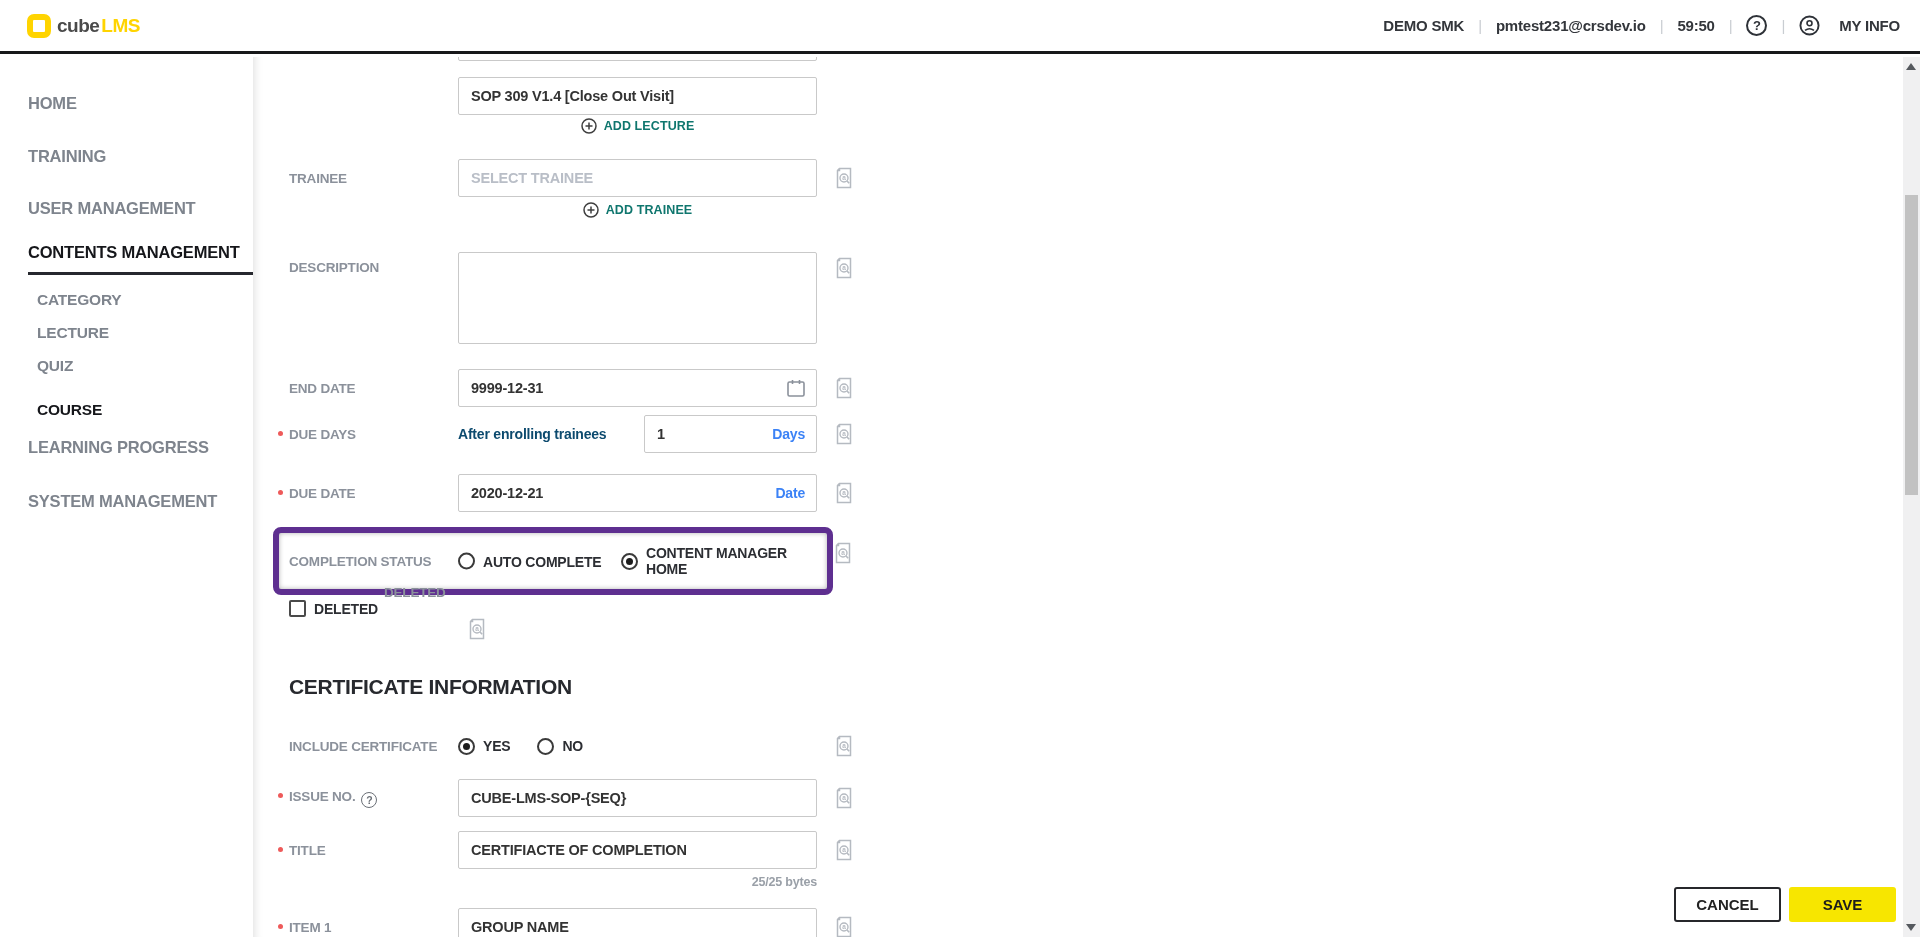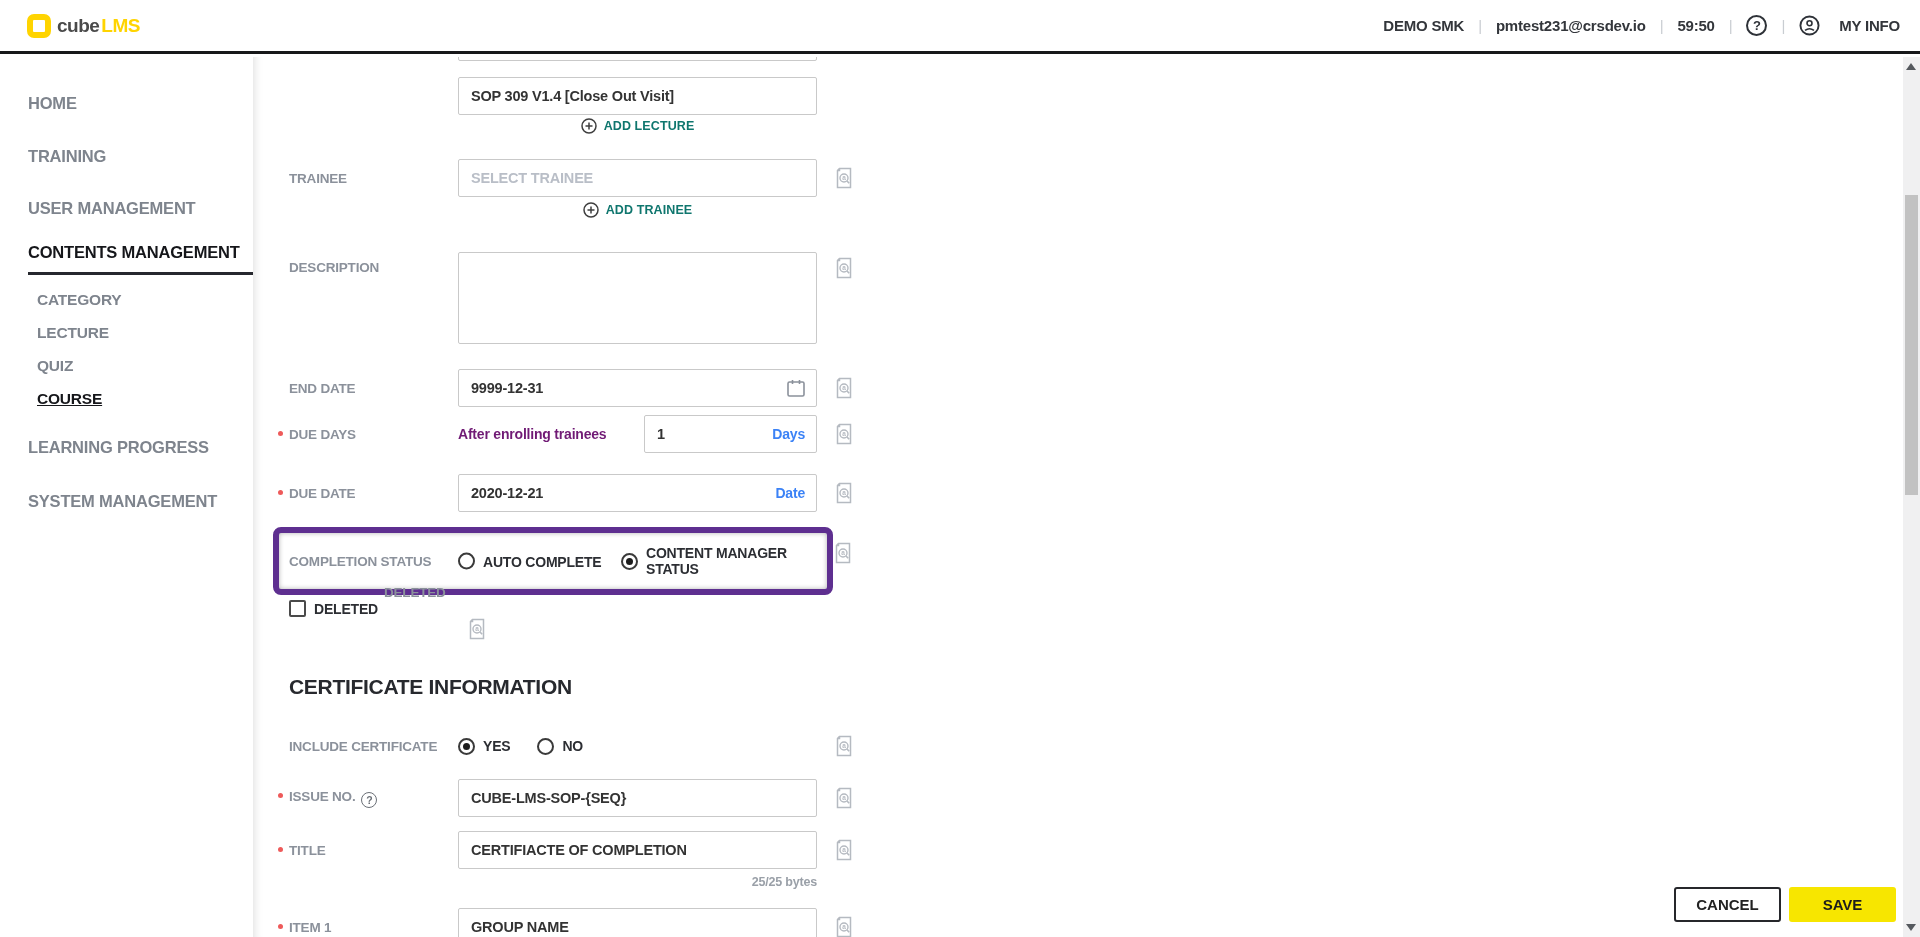--- a/index.html
+++ b/index.html
@@ -39,21 +39,21 @@
     padding:0 12px; font-family:"Liberation Sans",sans-serif; font-size:14.5px; font-weight:600;
     color:#333; letter-spacing:-0.2px; outline:none; }
   .input::placeholder { color:#b9bec7; font-weight:600; }
   textarea.input { height:92px; padding:8px 12px; resize:none; }
   .suffix { position:absolute; right:12px; top:0; line-height:38px; color:#3b82f6; font-size:14px; font-weight:600; }
   .cal-btn { position:absolute; right:10px; top:8px; width:22px; height:22px; cursor:pointer; }
   .aicon { margin-left:17px; width:20px; height:24px; cursor:pointer; flex:none; }
   .addbtn { display:inline-flex; align-items:center; gap:7px; font-size:12.5px; font-weight:700;
     color:#0f766e; cursor:pointer; letter-spacing:0.1px; }
   .center359 { position:absolute; left:205px; width:359px; display:flex; justify-content:center; }
-  .pretext { font-size:14px; font-weight:700; color:#701a75; }
+  .pretext { font-size:14px; font-weight:700; color:#0c4a6e; }
   .radio { width:17px; height:17px; border:2px solid #3a3a3a; border-radius:50%; background:#fff; flex:none; }
   .radio.checked { display:flex; align-items:center; justify-content:center; }
   .radio.checked::after { content:""; width:7px; height:7px; border-radius:50%; background:#1c1c1c; }
   .ropt { display:flex; align-items:center; gap:8px; cursor:pointer; }
   .rlabel { font-size:14px; font-weight:700; color:#2c2e33; }
   .checkbox { width:17px; height:17px; border:2px solid #4a4a4a; border-radius:2px; background:#fff; cursor:pointer; flex:none; }
   .cs-box { position:absolute; left:20px; top:470px; width:560px; height:68px;
     border:6px solid #5e2f90; border-radius:8px; background:#fff;
     box-shadow:inset 0 0 5px rgba(0,0,0,.30); }
   .cs-box .lbl { position:absolute; left:10px; top:50%; transform:translateY(-50%); width:auto; }
@@ -113,21 +113,21 @@
 
 <div class="sidebar">
   <div class="snav" style="left:28px; top:37px;">HOME</div>
   <div class="snav" style="left:28px; top:90px;">TRAINING</div>
   <div class="snav" style="left:28px; top:142px;">USER MANAGEMENT</div>
   <div class="snav active" style="left:28px; top:186px;">CONTENTS MANAGEMENT</div>
   <div class="snav-underline"></div>
   <div class="snav sub" style="left:37px; top:234px;">CATEGORY</div>
   <div class="snav sub" style="left:37px; top:267px;">LECTURE</div>
   <div class="snav sub" style="left:37px; top:300px;">QUIZ</div>
-  <div class="snav sub active" style="left:37px; top:333px;text-decoration:underline;">COURSE</div>
+  <div class="snav sub active" style="left:37px; top:344px;">COURSE</div>
   <div class="snav" style="left:28px; top:381px;">LEARNING PROGRESS</div>
   <div class="snav" style="left:28px; top:435px;">SYSTEM MANAGEMENT</div>
 </div>
 
 <div class="main">
 
   <div class="fld" style="position:absolute; left:205px; top:-34px;">
     <input class="input" style="">
   </div>
 
@@ -244,21 +244,21 @@
   </div>
 
   <div class="cs-box">
     <div class="lbl">COMPLETION STATUS</div>
     <div class="ropt cs-opt1">
       <span class="radio"></span>
       <span class="rlabel">AUTO COMPLETE</span>
     </div>
     <div class="ropt cs-opt2">
       <span class="radio checked"></span>
-      <span class="rlabel">CONTENT MANAGER STATUS</span>
+      <span class="rlabel">CONTENT MANAGER HOME</span>
     </div>
   </div>
   <svg class="aicon" style="position:absolute; left:580px; top:484px; margin:0;" viewBox="0 0 20 24">
     <path d="M5.5 2.5 H16.5 V21.5 H3.5 V4.5 Z" fill="none" stroke="#b5bac1" stroke-width="1.5"></path>
     <path d="M5.5 2.5 V4.5 H3.5" fill="none" stroke="#b5bac1" stroke-width="1.5"></path>
     <circle cx="10" cy="12" r="4" fill="none" stroke="#b5bac1" stroke-width="1.4"></circle>
     <path d="M13 15 l2.2 2.2" stroke="#b5bac1" stroke-width="1.6"></path>
     <text x="10" y="14.4" font-size="6.5" fill="#b5bac1" text-anchor="middle" font-weight="bold">a</text>
   </svg>
 

